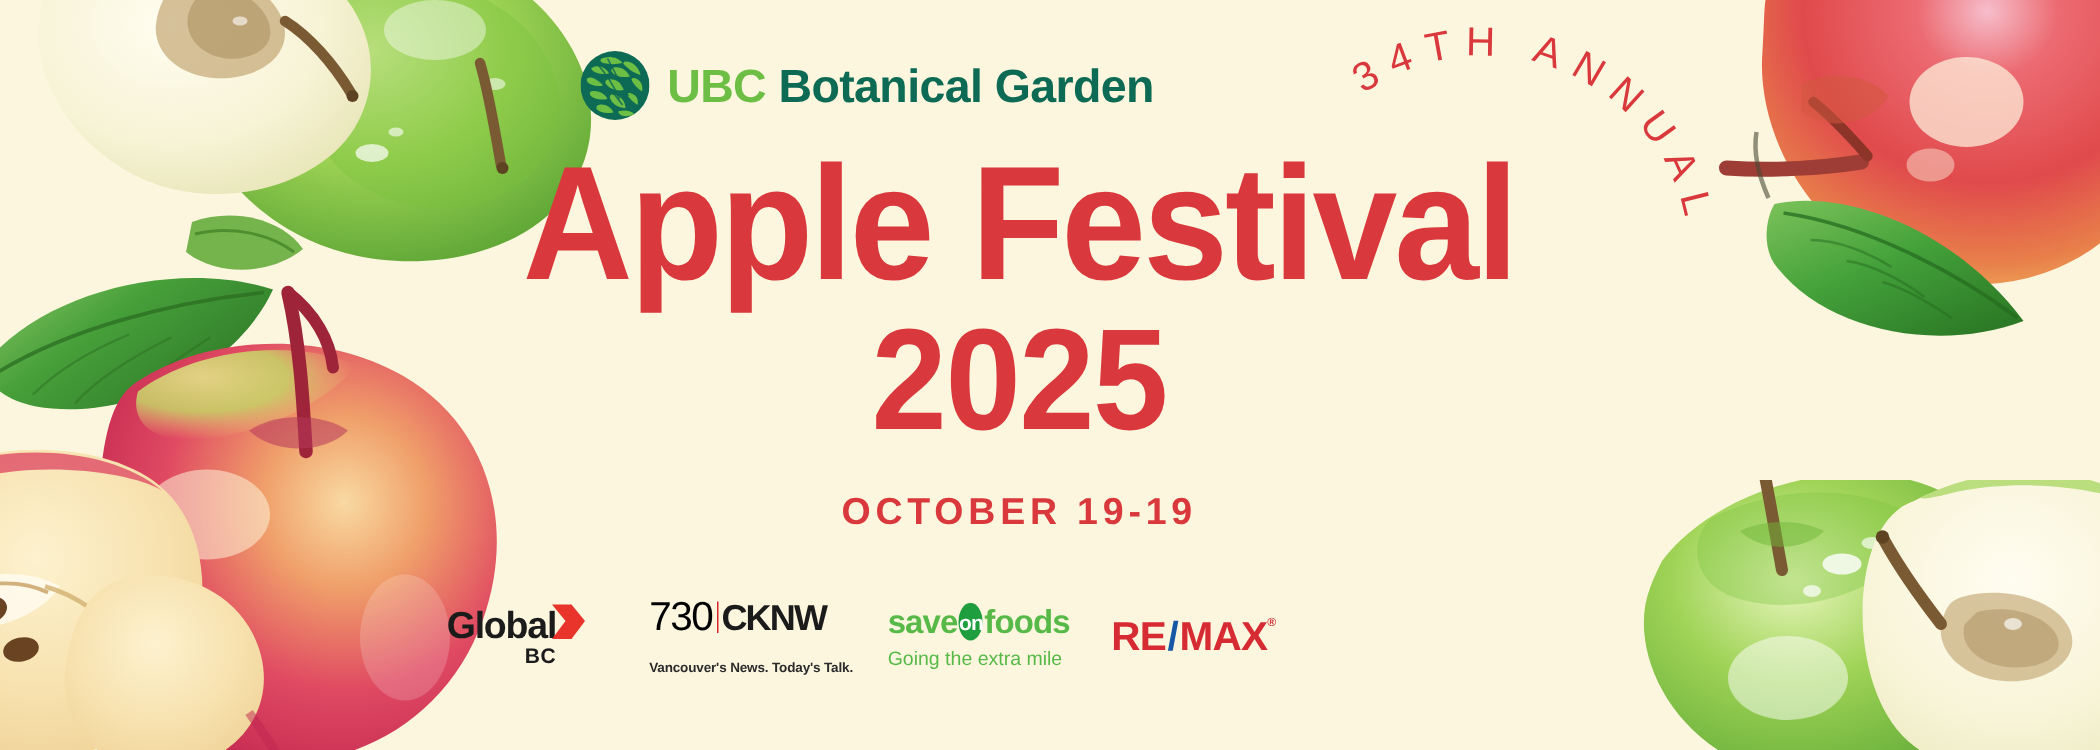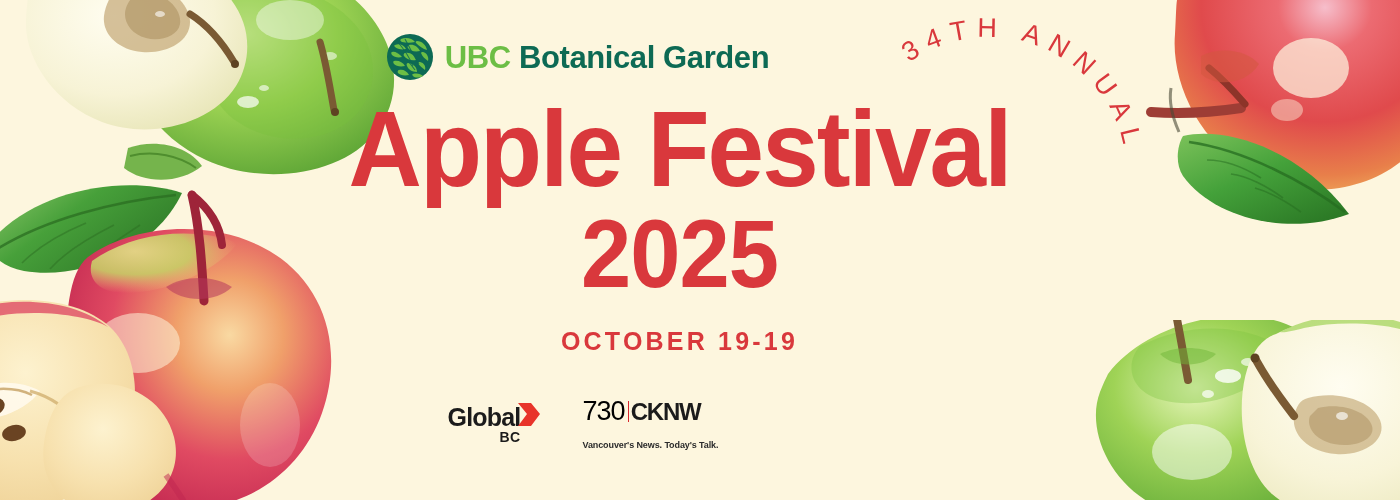--- a/index.html
+++ b/index.html
@@ -390,16 +390,30 @@
 
     <div class="sponsor cknw-wrap">
       <div class="cknw-top">
         <span class="cknw-730">730</span>
         <span class="cknw-bar"></span>
         <span class="cknw-letters">CKNW</span>
       </div>
       <div class="cknw-tag">Vancouver's News. Today's Talk.</div>
     </div>
 
-
+    <div class="sponsor sof-wrap">
+      <div class="sof-top">
+        <span class="sof-save">save</span>
+        <span class="sof-on-badge">on</span>
+        <span class="sof-foods">foods</span>
+      </div>
+      <div class="sof-tag">Going the extra mile</div>
+    </div>
+
+    <div class="sponsor remax-wrap">
+      <span class="remax-re">RE</span>
+      <span class="remax-slash">/</span>
+      <span class="remax-max">MAX</span>
+      <span class="remax-tm">®</span>
+    </div>
 
   </div>
 </div>
 
 </body></html>

